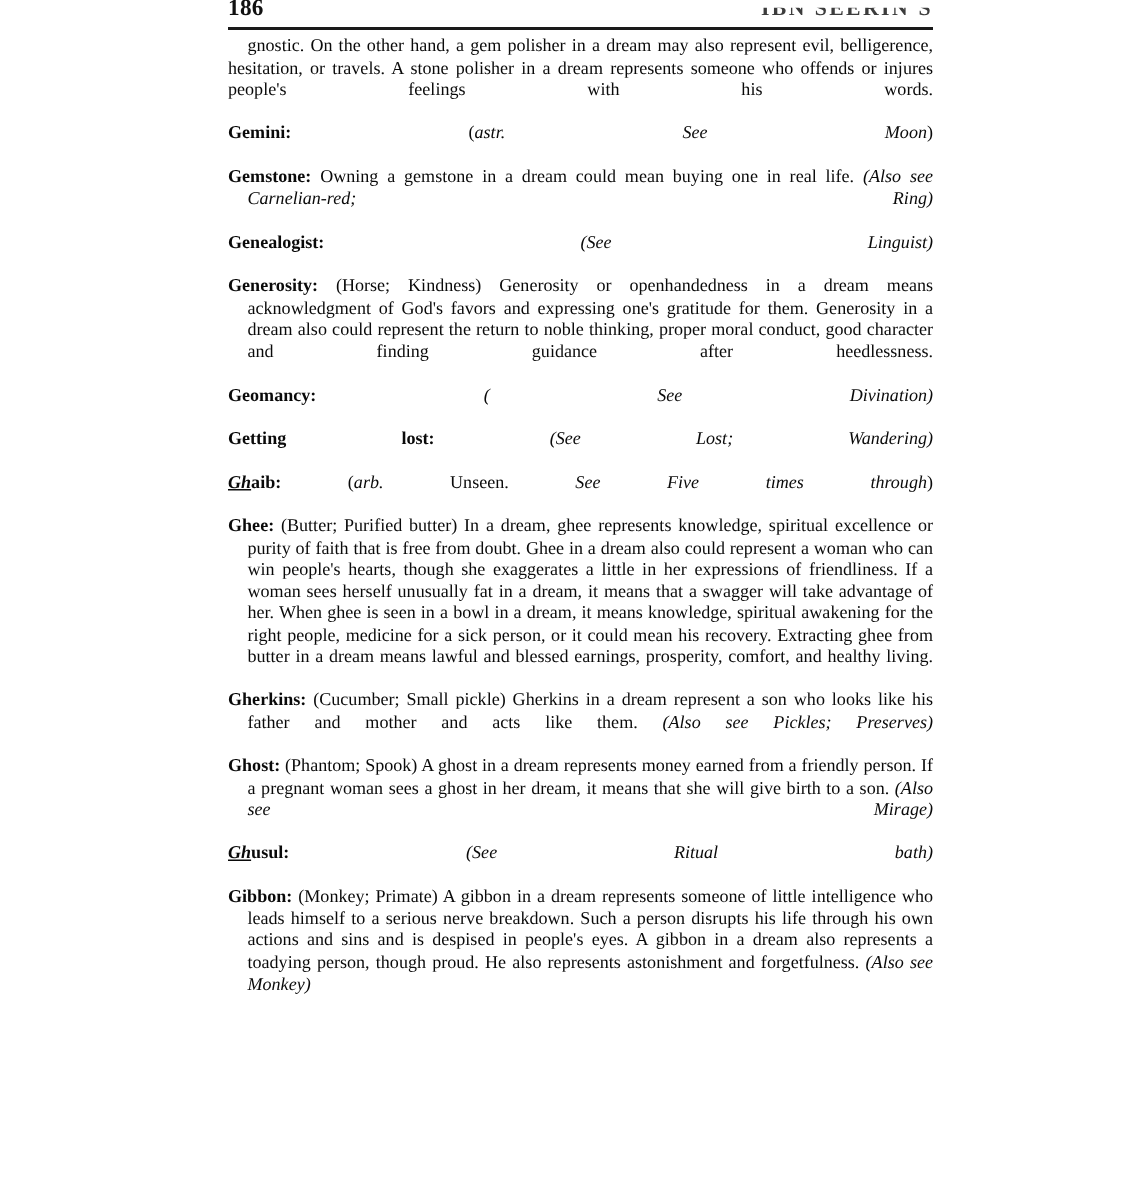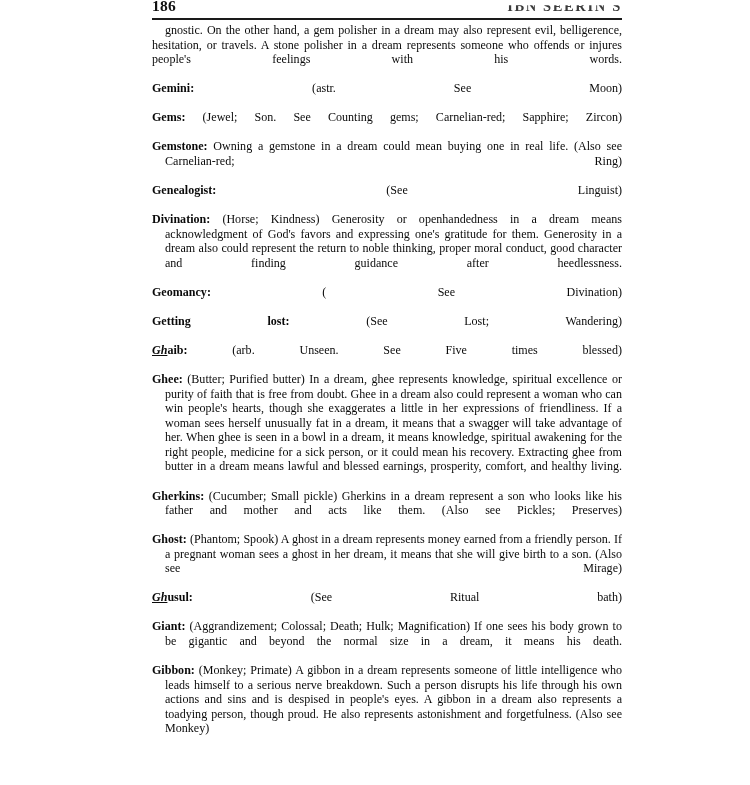--- a/index.html
+++ b/index.html
@@ -102,46 +102,45 @@
 
   .hw {                
     font-weight: bold;
   }
   .hw .digraph {       
     text-decoration: underline;
     text-underline-offset: 1px;
     font-style: italic;
   }
   .it {
+    font-style: italic;
   }
 </style>
 </head>
 <body>
 
 <div class="page">
 
   <div class="running-head">
     <span class="folio">186</span>
     <span class="book-title">IBN SEERIN'S</span>
   </div>
   <div class="head-rule"></div>
 
   <div class="column">
     <p class="para">gnostic. On the other hand, a gem polisher in a dream may also represent evil, belligerence, hesitation, or travels. A stone polisher in a dream represents someone who offends or injures people's feelings with his words.</p>
     <div id="entry-list">
         <p class="entry"><span class="hw">Gemini</span><span class="hw">:</span><span> (</span><span class="it">astr.</span><span> </span><span class="it">See Moon</span><span>)</span></p>
-        <p class="entry"><span class="hw">Gems</span><span class="hw">:</span><span> (Jewel; Son. </span><span class="it">See Counting gems; Carnelian-red; Sapphire; Zircon</span><span>)</span></p>
         <p class="entry"><span class="hw">Gemstone</span><span class="hw">:</span><span> Owning a gemstone in a dream could mean buying one in real life. </span><span class="it">(Also see Carnelian-red; Ring)</span></p>
         <p class="entry"><span class="hw">Genealogist</span><span class="hw">:</span><span> </span><span class="it">(See Linguist)</span></p>
-        <p class="entry"><span class="hw">Divination</span><span class="hw">:</span><span> (Horse; Kindness) Generosity or openhandedness in a dream means acknowledgment of God's favors and expressing one's gratitude for them. Generosity in a dream also could represent the return to noble thinking, proper moral conduct, good character and finding guidance after heedlessness.</span></p>
+        <p class="entry"><span class="hw">Generosity</span><span class="hw">:</span><span> (Horse; Kindness) Generosity or openhandedness in a dream means acknowledgment of God's favors and expressing one's gratitude for them. Generosity in a dream also could represent the return to noble thinking, proper moral conduct, good character and finding guidance after heedlessness.</span></p>
         <p class="entry"><span class="hw">Geomancy</span><span class="hw">:</span><span> </span><span class="it">( See Divination)</span></p>
         <p class="entry"><span class="hw">Getting lost</span><span class="hw">:</span><span> </span><span class="it">(See Lost; Wandering)</span></p>
-        <p class="entry"><span class="hw"><span class="digraph">Gh</span>aib</span><span class="hw">:</span><span> (</span><span class="it">arb.</span><span> Unseen. </span><span class="it">See Five times blessed</span><span>)</span></p>
+        <p class="entry"><span class="hw"><span class="digraph">Gh</span>aib</span><span class="hw">:</span><span> (</span><span class="it">arb.</span><span> Unseen. </span><span class="it">See Five times through</span><span>)</span></p>
         <p class="entry"><span class="hw">Ghee</span><span class="hw">:</span><span> (Butter; Purified butter) In a dream, ghee represents knowledge, spiritual excellence or purity of faith that is free from doubt. Ghee in a dream also could represent a woman who can win people's hearts, though she exaggerates a little in her expressions of friendliness. If a woman sees herself unusually fat in a dream, it means that a swagger will take advantage of her. When ghee is seen in a bowl in a dream, it means knowledge, spiritual awakening for the right people, medicine for a sick person, or it could mean his recovery. Extracting ghee from butter in a dream means lawful and blessed earnings, prosperity, comfort, and healthy living.</span></p>
         <p class="entry"><span class="hw">Gherkins</span><span class="hw">:</span><span> (Cucumber; Small pickle) Gherkins in a dream represent a son who looks like his father and mother and acts like them. </span><span class="it">(Also see Pickles; Preserves)</span></p>
         <p class="entry"><span class="hw">Ghost</span><span class="hw">:</span><span> (Phantom; Spook) A ghost in a dream represents money earned from a friendly person. If a pregnant woman sees a ghost in her dream, it means that she will give birth to a son. </span><span class="it">(Also see Mirage)</span></p>
         <p class="entry"><span class="hw"><span class="digraph">Gh</span>usul</span><span class="hw">:</span><span> </span><span class="it">(See Ritual bath)</span></p>
-        <p class="entry"><span class="hw">Giant</span><span class="hw">:</span><span> (Aggrandizement; Colossal; Death; Hulk; Magnification) If one sees his body grown to be gigantic and beyond the normal size in a dream, it means his death.</span></p>
         <p class="entry"><span class="hw">Gibbon</span><span class="hw">:</span><span> (Monkey; Primate) A gibbon in a dream represents someone of little intelligence who leads himself to a serious nerve breakdown. Such a person disrupts his life through his own actions and sins and is despised in people's eyes. A gibbon in a dream also represents a toadying person, though proud. He also represents astonishment and forgetfulness. </span><span class="it">(Also see Monkey)</span></p>
       </div>
   </div>
 
 </div>
 
 </body></html>

